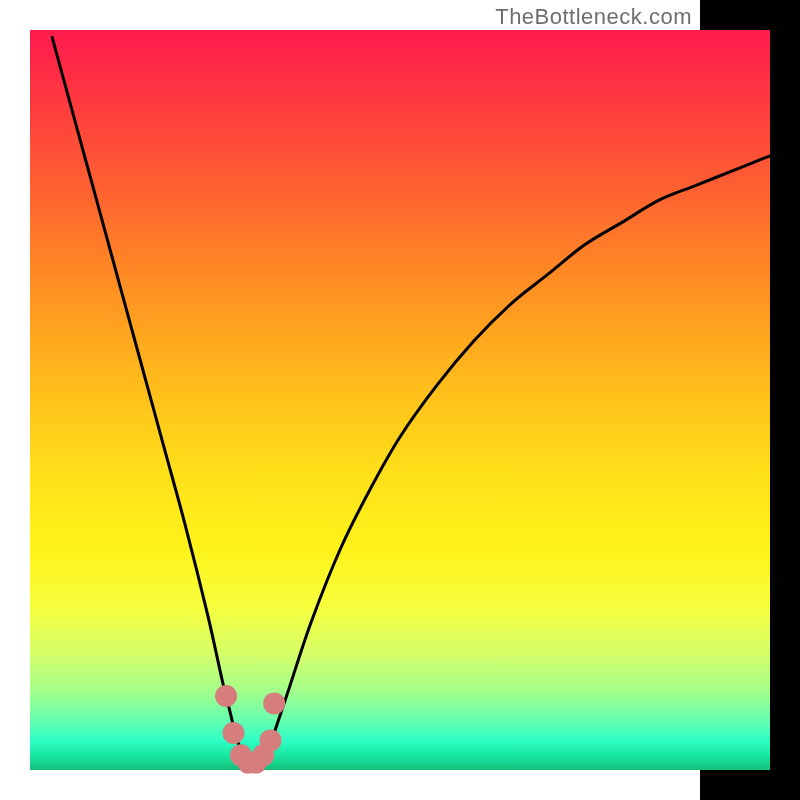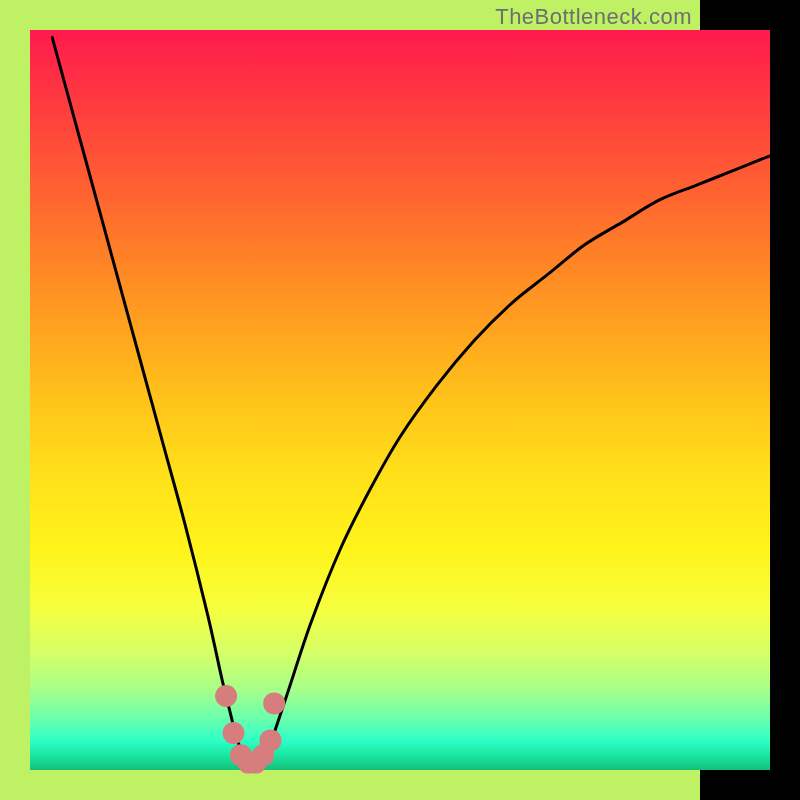--- a/index.html
+++ b/index.html
@@ -10,21 +10,21 @@
     background: #000;
     overflow: hidden;
     font-family: Arial, Helvetica, sans-serif;
   }
   .frame {
     position: absolute;
     left: 0;
     top: 0;
     width: 700px;
     height: 800px;
-    background: #bef264;
+    background: #ffffff;
   }
   .plot-area {
     position: absolute;
     left: 30px;
     top: 30px;
     width: 740px;
     height: 740px;
     background: linear-gradient(to bottom,
       #ff1a4d 0%,
       #ff3b3f 10%,

